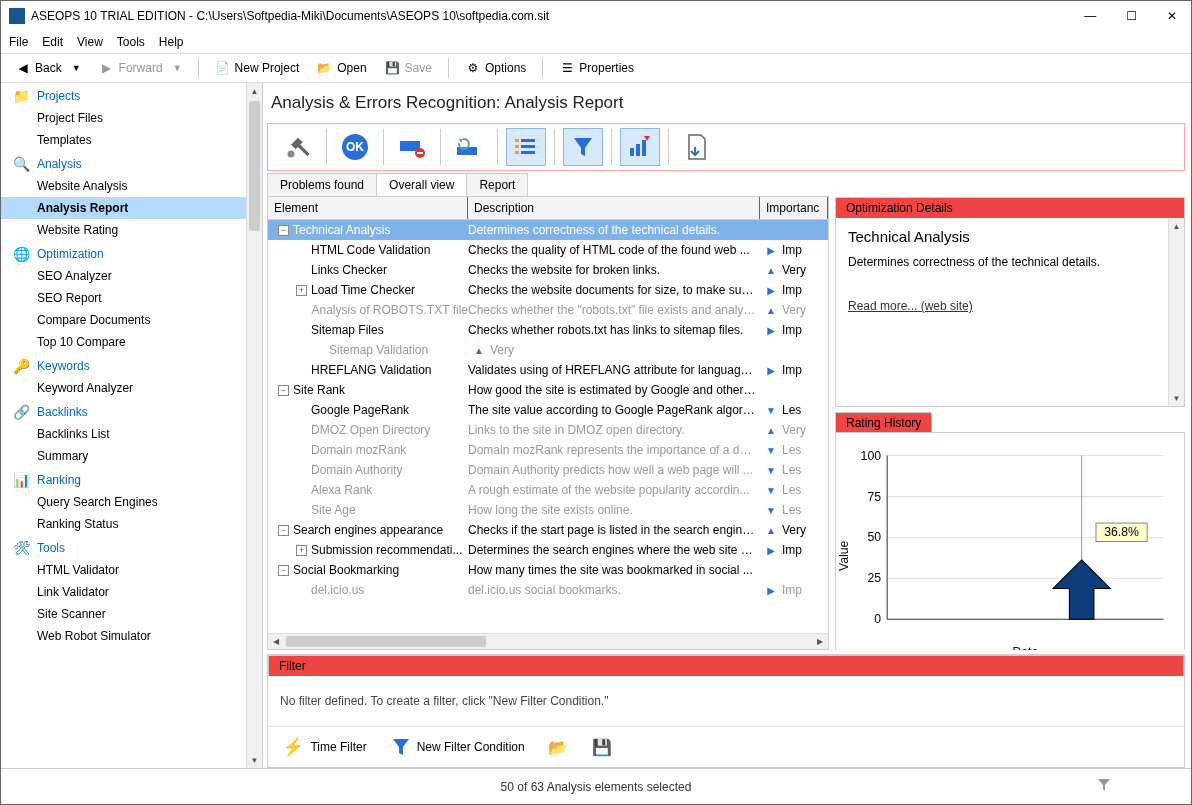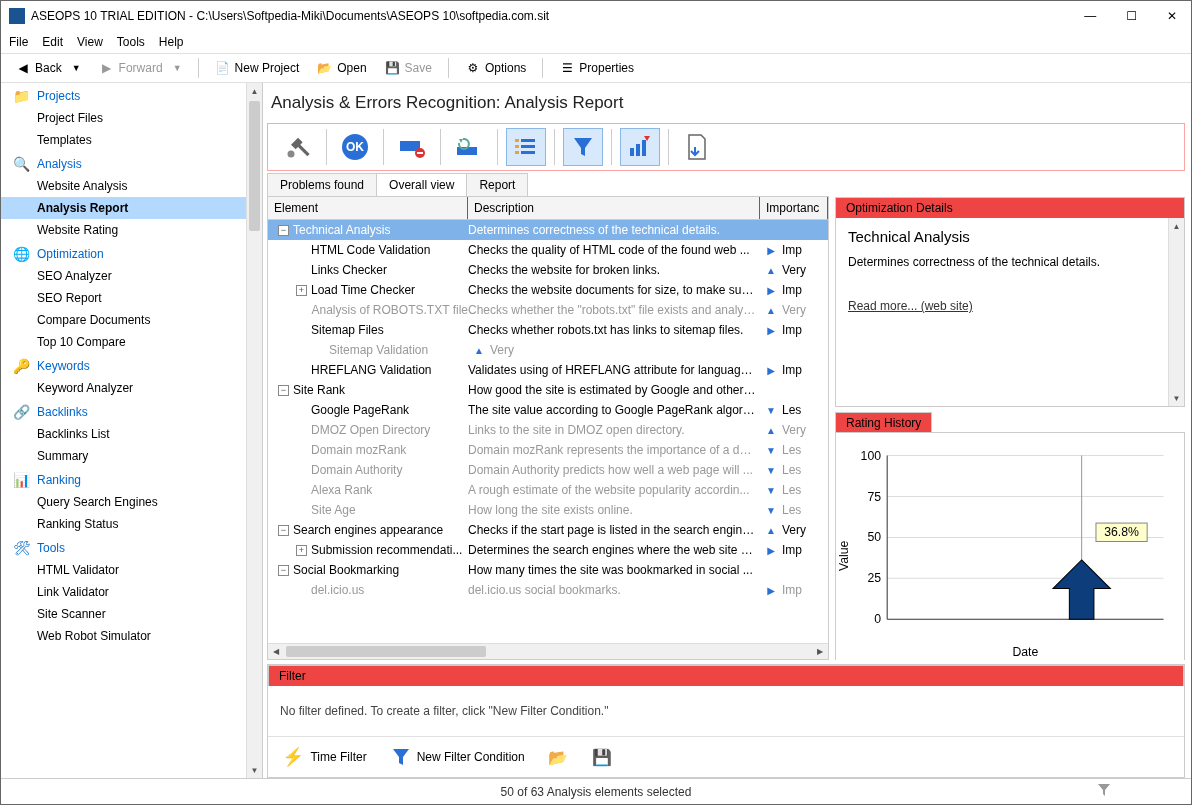--- a/index.html
+++ b/index.html
@@ -63,21 +63,21 @@
 .opt-body{padding:10px 12px;position:relative;flex:1}
 .opt-title{font-size:15px;margin-bottom:10px}
 .opt-link{color:#333;text-decoration:underline;margin-top:30px;display:inline-block;cursor:pointer}
 .opt-sb{position:absolute;right:0;top:0;bottom:0;width:16px;background:#f0f0f0;border-left:1px solid #ddd}
 .chart{flex:1;position:relative;height:200px}
 .chart svg{width:100%;height:100%}
 .filter-panel{border:1px solid #ccc;margin-top:4px}
 .filter-body{padding:18px 12px;color:#444;border:1px solid #ccc;margin:-1px}
 .filter-tb{display:flex;align-items:center;gap:12px;padding:6px 8px;border-top:1px solid #e0e0e0}
 .fb{display:flex;align-items:center;gap:6px;padding:3px 6px;cursor:pointer}
-.statusbar{height:26px;border-top:1px solid #ccc;display:flex;align-items:center;justify-content:center;position:relative;font-size:12px;color:#333}
+.statusbar{height:36px;border-top:1px solid #ccc;display:flex;align-items:center;justify-content:center;position:relative;font-size:12px;color:#333}
 .statusbar .ficon{position:absolute;right:80px;color:#888}
 </style>
 </head>
 <body>
 
 <div class="titlebar">
   <div class="app-icon"></div>
   <div class="title">ASEOPS 10 TRIAL EDITION - C:\Users\Softpedia-Miki\Documents\ASEOPS 10\softpedia.com.sit</div>
   <div class="winbtns">
     <span>—</span>

